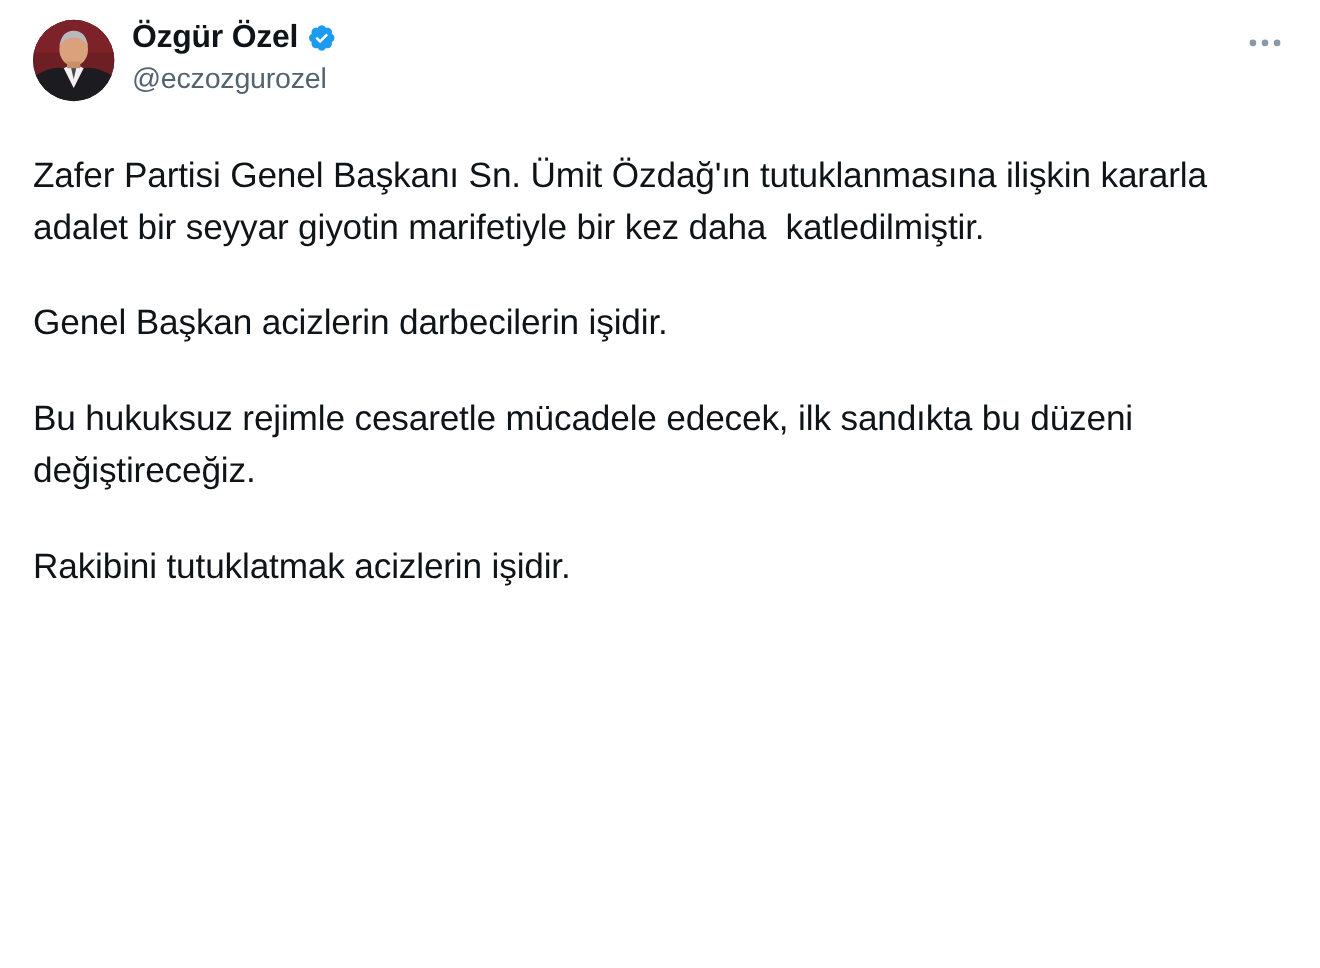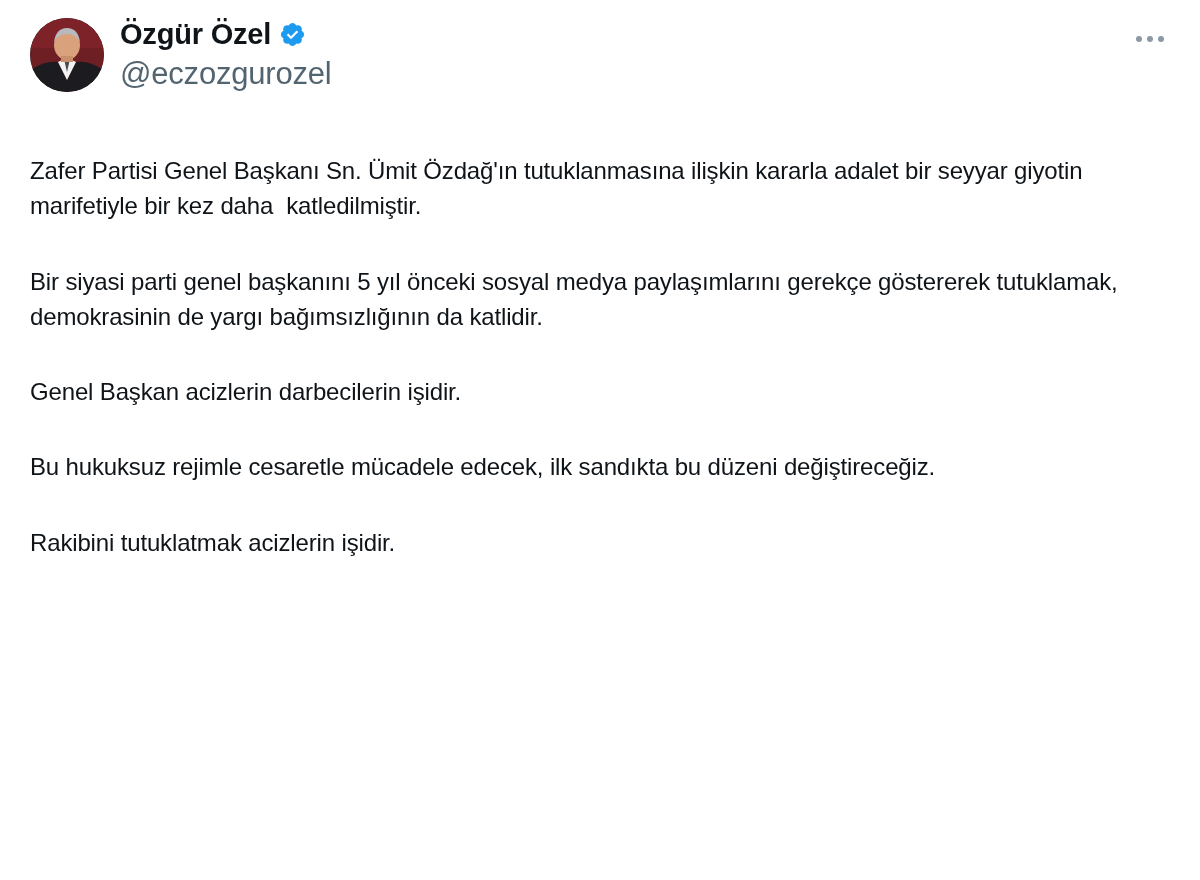--- a/index.html
+++ b/index.html
@@ -68,21 +68,21 @@
 
   .verified-badge {
     width: 27px;
     height: 27px;
     flex: 0 0 27px;
     display: inline-block;
   }
 
   .handle {
     margin-top: 7px;
-    font-size: 31px;
+    font-size: 26px;
     color: #536471;
     letter-spacing: -0.2px;
     white-space: nowrap;
   }
 
   .more-button {
     position: absolute;
     top: 22px;
     right: 28px;
     width: 44px;
@@ -98,22 +98,22 @@
   .more-button .dot {
     width: 6px;
     height: 6px;
     border-radius: 50%;
     background: #8b98a5;
     display: block;
   }
 
   
   .tweet-body {
-    margin-top: 39px;
-    font-size: 24px;
+    margin-top: 22px;
+    font-size: 32px;
     line-height: 1.47;
     color: #0f1419;
     letter-spacing: -0.15px;
     max-width: 1110px;
   }
   .para {
     margin: 0 0 40px 0;
     white-space: pre-wrap;
   }
   .para:last-child { margin-bottom: 0; }
@@ -160,19 +160,18 @@
   </div>
 
   <div class="more-button">
     <span class="dot"></span>
     <span class="dot"></span>
     <span class="dot"></span>
   </div>
 
   <div class="tweet-body">
     <p class="para">Zafer Partisi Genel Başkanı Sn. Ümit Özdağ'ın tutuklanmasına ilişkin kararla adalet bir seyyar giyotin marifetiyle bir kez daha  katledilmiştir.</p>
-    <p class="para">Bir siyasi parti genel başkanını 5 yıl önceki sosyal medya paylaşımlarını gerekçe göstererek tutuklamak, demokrasinin de yargı bağımsızlığının da katlidir.</p>
     <p class="para">Genel Başkan acizlerin darbecilerin işidir.</p>
     <p class="para">Bu hukuksuz rejimle cesaretle mücadele edecek, ilk sandıkta bu düzeni değiştireceğiz.</p>
     <p class="para">Rakibini tutuklatmak acizlerin işidir.</p>
   </div>
 
 </div>
 
 </body></html>

